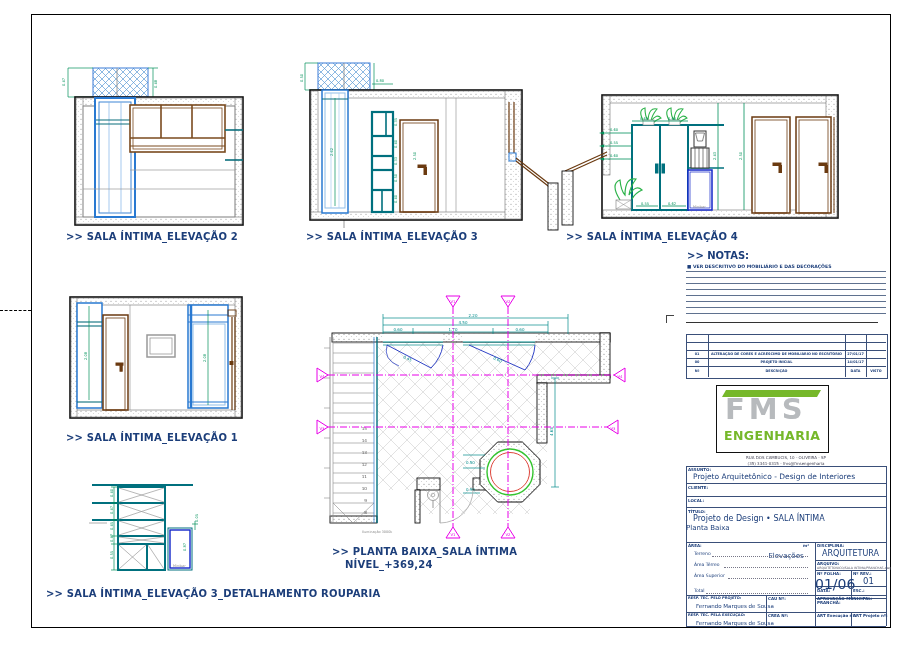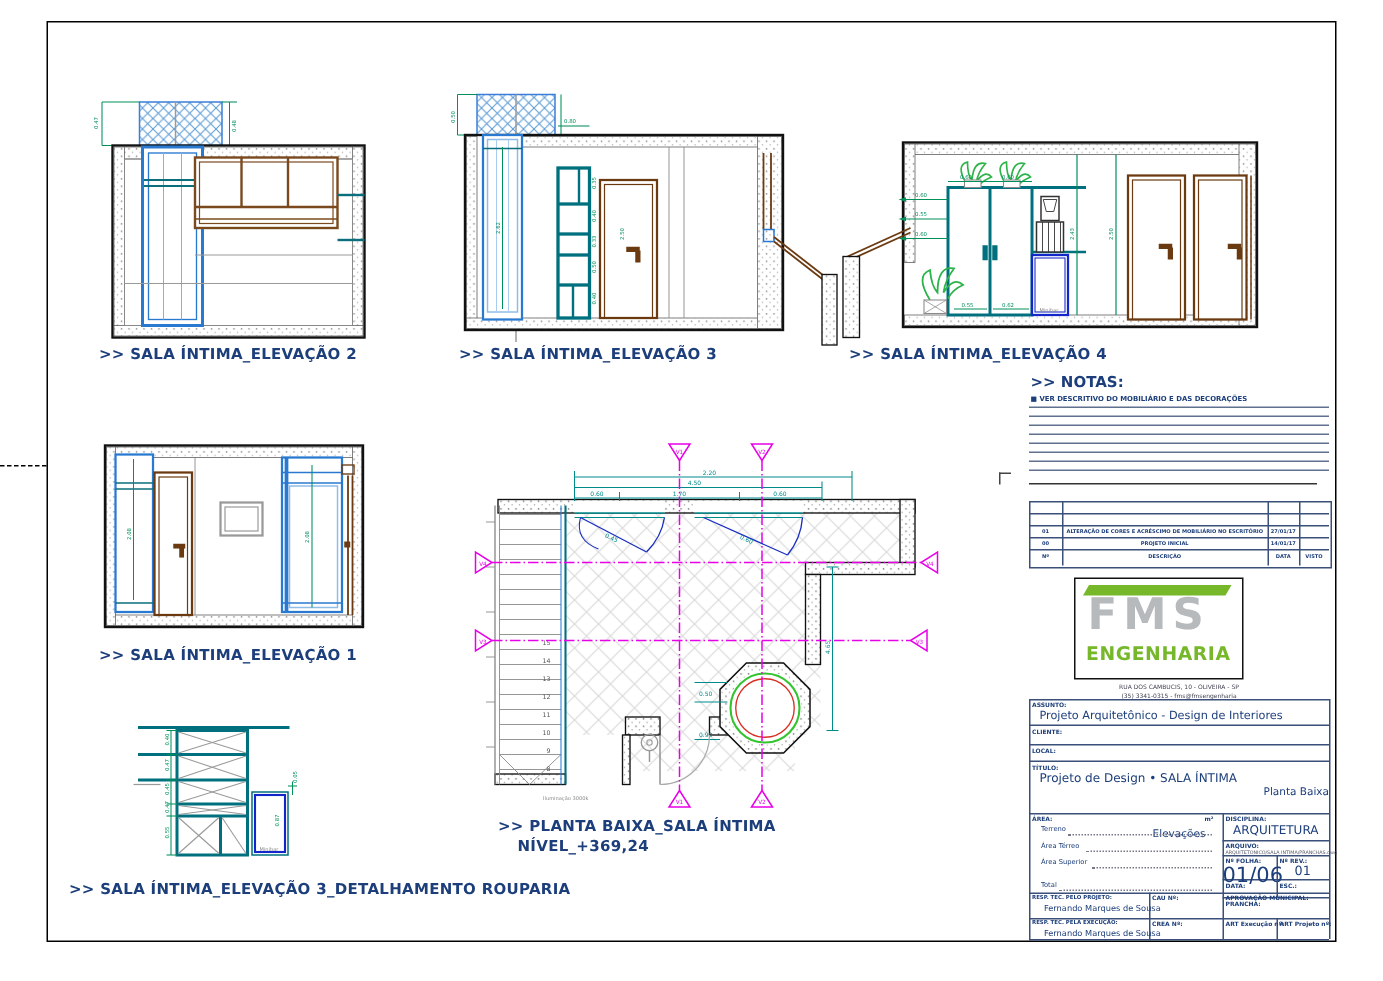--- a/index.html
+++ b/index.html
@@ -589,21 +589,21 @@
   <div class="vl" style="left:851px;top:570px;height:16px;"></div>
   <div class="vl" style="left:851px;top:612px;height:14px;"></div>
   <div class="vl" style="left:766px;top:595px;height:31px;"></div>
 
   <div class="fl" style="left:688px;top:467px;">ASSUNTO:</div>
   <div class="fv" style="left:693px;top:472px;font-size:7.5px;">Projeto Arquitetônico - Design de Interiores</div>
   <div class="fl" style="left:688px;top:485px;">CLIENTE:</div>
   <div class="fl" style="left:688px;top:498px;">LOCAL:</div>
   <div class="fl" style="left:688px;top:509px;">TÍTULO:</div>
   <div class="fv" style="left:693px;top:514px;font-size:8px;">Projeto de Design • SALA ÍNTIMA</div>
-  <div class="fv" style="left:686px;top:524px;width:200px;text-align:right;font-size:7px;">Planta Baixa</div>
+  <div class="fv" style="left:686px;top:524px;width:200px;text-align:left;font-size:7px;">Planta Baixa</div>
   <div class="fv" style="left:686px;top:532px;width:200px;text-align:center;font-size:7px;margin-top:20px;">Elevações</div>
 
   <div class="fl" style="left:688px;top:543px;">ÁREA:</div>
   <div class="fl" style="left:803px;top:543px;">m²</div>
   <div class="fv" style="left:694px;top:551px;font-size:4.5px;">Terreno</div>
   <div class="dotl" style="left:712px;top:555px;width:96px;"></div>
   <div class="fv" style="left:694px;top:562px;font-size:4.5px;">Área Térreo</div>
   <div class="dotl" style="left:724px;top:566px;width:84px;"></div>
   <div class="fv" style="left:694px;top:573px;font-size:4.5px;">Área Superior</div>
   <div class="dotl" style="left:728px;top:577px;width:80px;"></div>

